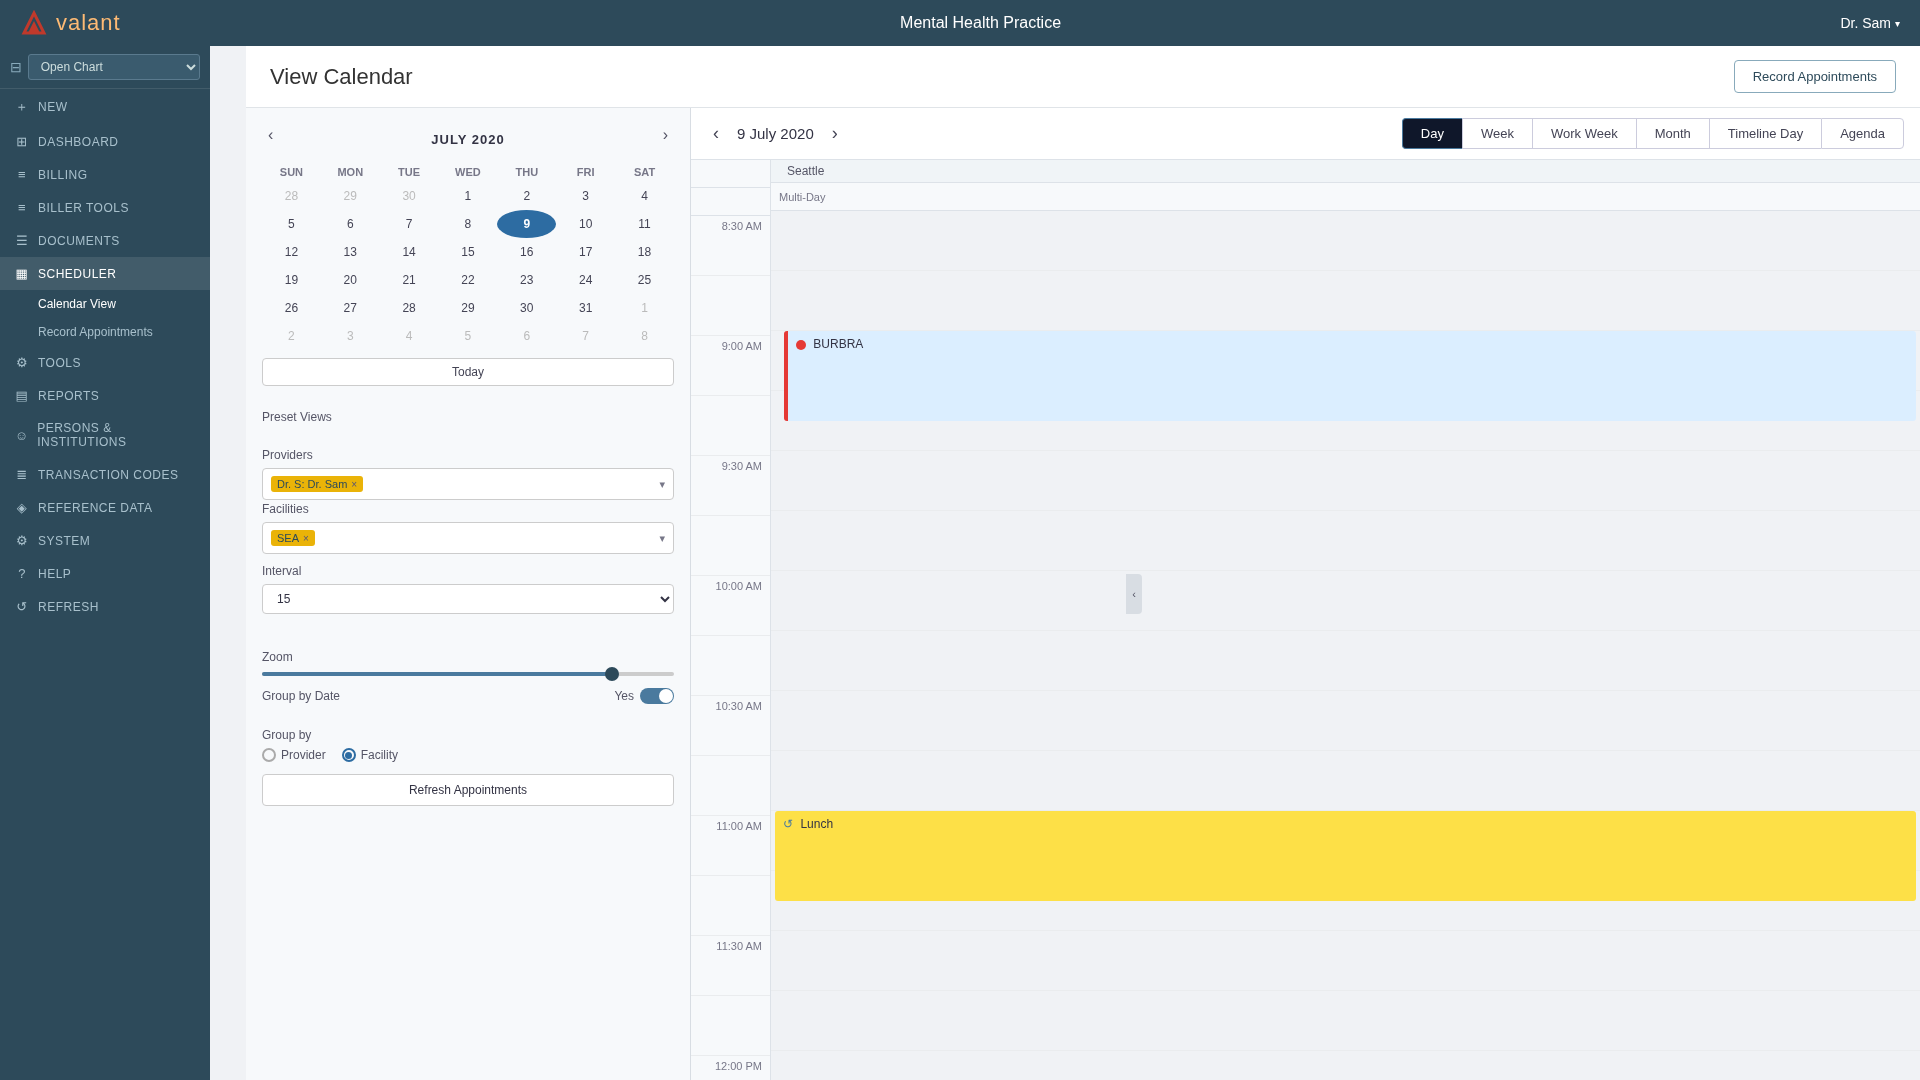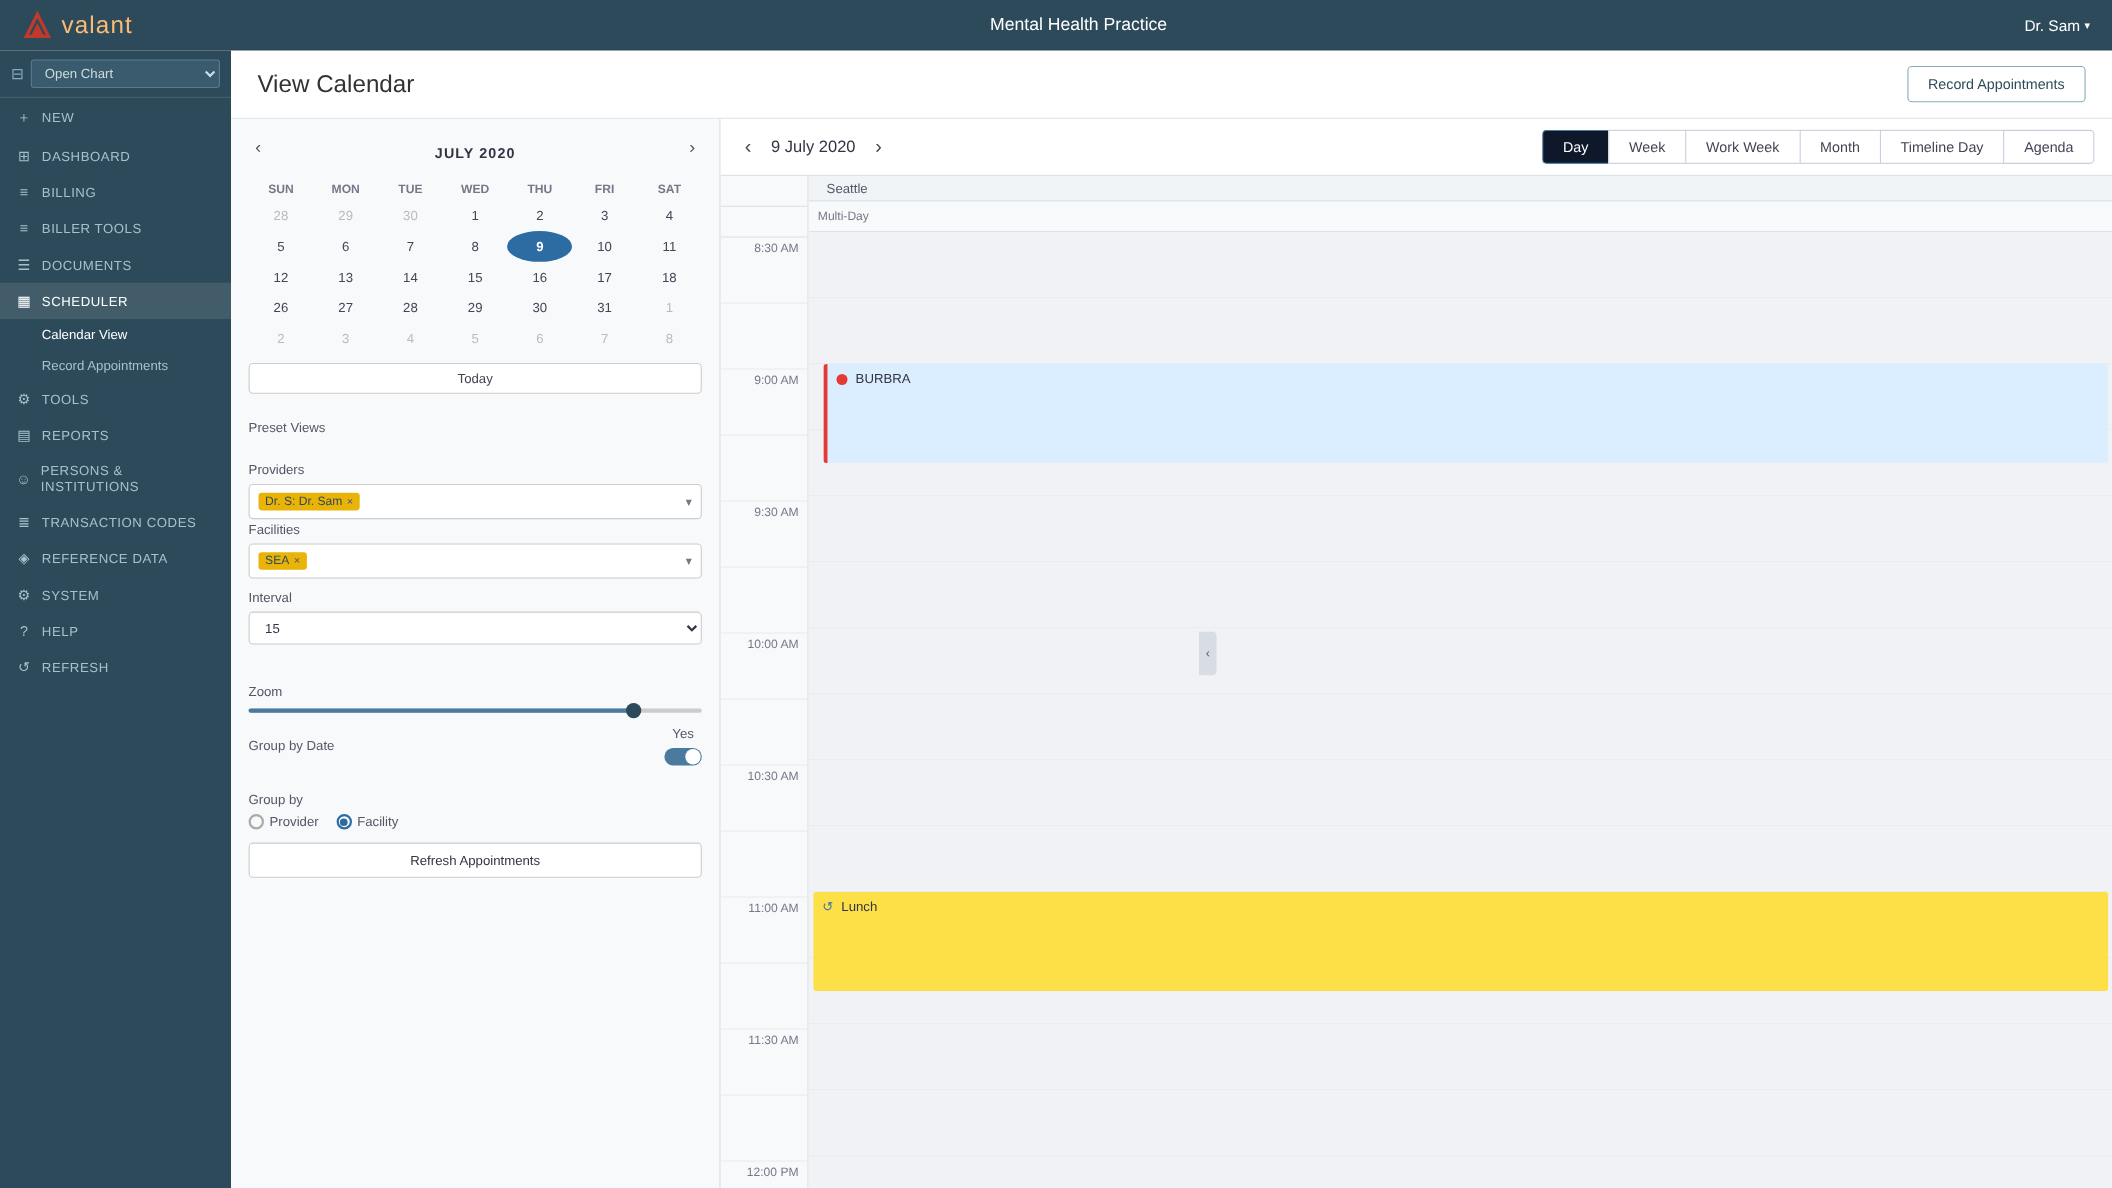--- a/index.html
+++ b/index.html
@@ -53,21 +53,21 @@
     .sidebar-nav-item .nav-icon { font-size: 13px; width: 16px; text-align: center; }
     .sidebar-sub-item {
       padding: 7px 14px 7px 38px;
       color: #a8c0cc;
       font-size: 12px;
       cursor: pointer;
     }
     .sidebar-sub-item.active { color: #fff; font-weight: 500; }
 
     
-    .main { flex: 1; display: flex; flex-direction: column; overflow: hidden; }
+    .main { flex: 1; display: flex; flex-direction: column; overflow: hidden; padding-left: 36px; }
 
     
     .page-header {
       background: #fff;
       padding: 14px 24px;
       display: flex; align-items: center; justify-content: space-between;
       border-bottom: 1px solid #e0e4e8;
     }
     .page-title { font-size: 22px; font-weight: 300; color: #333; }
     .btn-record {
@@ -152,21 +152,21 @@
       width: 100%; height: 4px; background: #ccc; border-radius: 2px; position: relative; margin: 8px 0 12px;
     }
     .zoom-fill { height: 4px; background: #4a7a9e; border-radius: 2px; }
     .zoom-thumb {
       width: 14px; height: 14px; background: #2d4a5a; border-radius: 50%;
       position: absolute; top: -5px; cursor: pointer;
     }
 
     
     .group-date-row { display: flex; align-items: center; justify-content: space-between; margin-bottom: 10px; }
-    .toggle { display: flex; align-items: center; gap: 6px; flex-direction: column; }
+    .toggle { display: flex; align-items: center; gap: 6px; }
     .toggle-track {
       width: 34px; height: 16px; background: #4a7a9e; border-radius: 8px;
       position: relative; cursor: pointer;
     }
     .toggle-thumb {
       width: 14px; height: 14px; background: #fff; border-radius: 50%;
       position: absolute; top: 1px; right: 1px;
     }
     .toggle-label { font-size: 12px; color: #556; }
 
@@ -420,20 +420,29 @@
                 <tr>
                   <td>12</td>
                   <td>13</td>
                   <td>14</td>
                   <td>15</td>
                   <td>16</td>
                   <td>17</td>
                   <td>18</td>
                 </tr>
                 <tr>
+                  <td>19</td>
+                  <td>20</td>
+                  <td>21</td>
+                  <td>22</td>
+                  <td>23</td>
+                  <td>24</td>
+                  <td>25</td>
+                </tr>
+                <tr>
                   <td>26</td>
                   <td>27</td>
                   <td>28</td>
                   <td>29</td>
                   <td>30</td>
                   <td>31</td>
                   <td class="next-month">1</td>
                 </tr>
                 <tr>
                   <td class="next-month">2</td>

